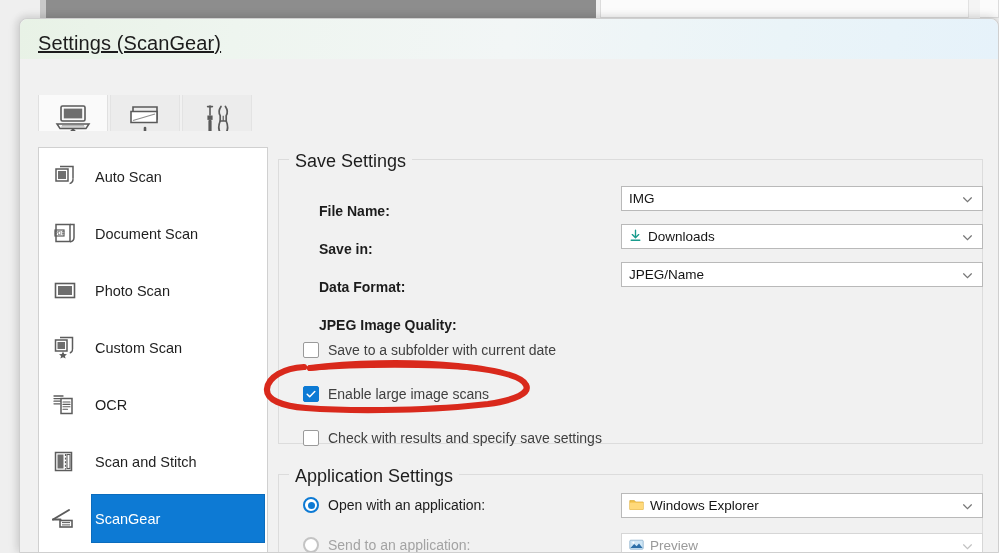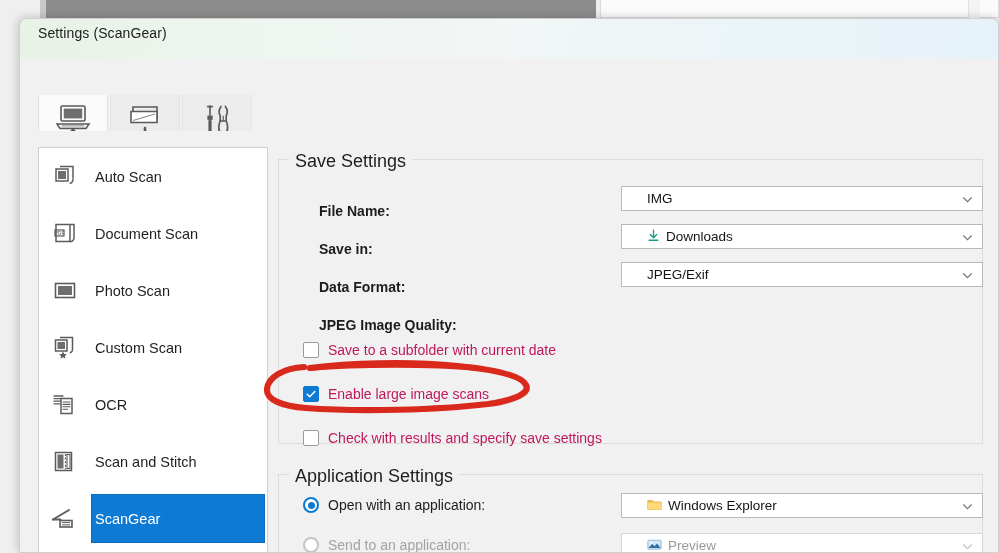--- a/index.html
+++ b/index.html
@@ -53,24 +53,25 @@
   }
   #titlebar {
     position: relative;
     height: 40px;
     background: linear-gradient(100deg, #e8f2e6 0%, #eef5ef 22%, #f2f6f6 50%, #eaf4f8 78%, #e6f2fa 100%);
     border-top-left-radius: 8px;
     border-top-right-radius: 8px;
   }
   #title-text {
     position: absolute;
-    left: 18px; top: 6px;
-    font-size: 14px;
+    left: 18px; top: 13px;
+    font-size: 20px;
     color: #1c1c1c;
     letter-spacing: .1px;
+    text-decoration: underline;
   }
 
   
   #tabstrip {
     position: absolute;
     left: 0; top: 40px;
     width: 980px; height: 90px;
     background: #f1f1f1;
   }
   .tab {
@@ -170,21 +171,21 @@
   }
   .combo {
     position: absolute;
     left: 342px; width: 362px; height: 25px; top: 4px;
     background: #ffffff;
     border: 1px solid #b9b9b9;
     display: flex; align-items: center;
   }
   .combo .cv {
     font-size: 13.5px; color: #141414;
-    padding-left: 25px;
+    padding-left: 7px;
     white-space: nowrap;
     display: flex; align-items: center; gap: 6px;
   }
   .combo .chev {
     position: absolute; right: 9px; top: 4px;
     width: 11px; height: 11px;
   }
   .combo.disabled { border-color: #d6d6d6; background:#ffffff; }
   .combo.disabled .cv { color: #9a9a9a; }
 
@@ -199,21 +200,21 @@
     width: 16px; height: 16px;
     border: 1px solid #9a9a9a;
     background: #ffffff;
     border-radius: 2px;
     display:flex; align-items:center; justify-content:center;
   }
   .cbox.checked {
     background: #0d7ad4;
     border-color: #0d7ad4;
   }
-  .cb-label { font-size: 14px; color: #be185d; white-space: nowrap; }
+  .cb-label { font-size: 14px; color: #404040; white-space: nowrap; }
 
   
   .rd-row {
     position: absolute;
     left: 24px;
     display: flex; align-items: center; gap: 9px;
   }
   .radio {
     width: 16px; height: 16px; border-radius: 50%;
     border: 2px solid #9e9e9e; background: #fff;
@@ -442,21 +443,21 @@
               <svg width="11" height="11" viewBox="0 0 11 11">
                   <path d="M1.6 3.8 L5.5 7.6 L9.4 3.8" stroke="#777" stroke-width="1.25" fill="none" stroke-linecap="round"></path>
                 </svg>
             </span>
           </div>
         </div>
 
         <div class="row" style="top:98px;">
           <span class="row-label">Data Format:</span>
           <div class="combo">
-            <span class="cv">JPEG/Exif</span>
+            <span class="cv">JPEG/Name</span>
             <span class="chev">
               <svg width="11" height="11" viewBox="0 0 11 11">
                   <path d="M1.6 3.8 L5.5 7.6 L9.4 3.8" stroke="#777" stroke-width="1.25" fill="none" stroke-linecap="round"></path>
                 </svg>
             </span>
           </div>
         </div>
 
         <div class="row" style="top:136px;">
           <span class="row-label">JPEG Image Quality:</span>

